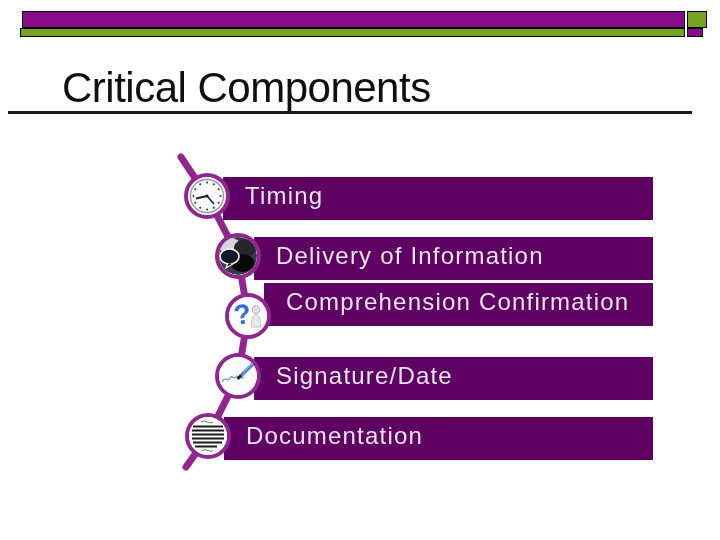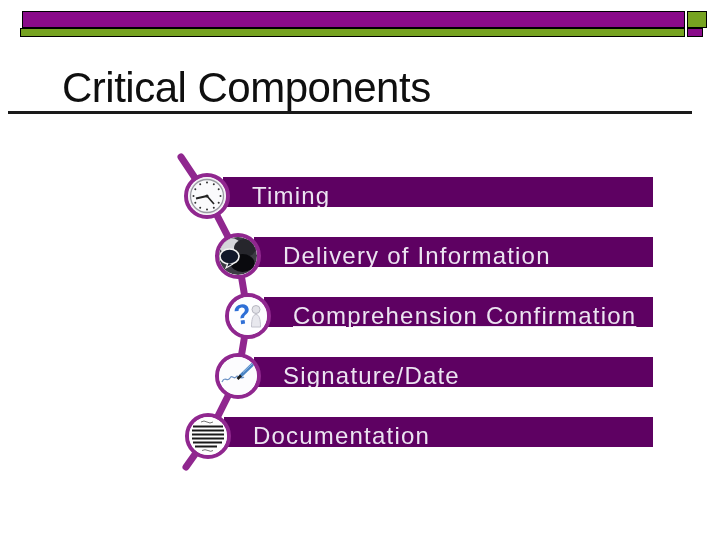--- a/index.html
+++ b/index.html
@@ -18,25 +18,25 @@
   .title-rule{left:8px;top:111px;width:684px;height:2.5px;background:#1a1a1a;}
 
   
   .side-note{left:30px;top:236px;width:198px;text-align:center;font-size:28px;line-height:45px;
              color:#141414;letter-spacing:0.5px;}
 
   
   .connector{left:0;top:0;width:720px;height:540px;z-index:1;}
 
   
-  .bar{height:30px;background:#5e0162;color:#ece4f1;font-size:24px;letter-spacing:1.2px;
-       line-height:38px;padding-left:29px;white-space:nowrap;z-index:2;overflow:hidden;}
+  .bar{height:43px;background:#5e0162;color:#ece4f1;font-size:24px;letter-spacing:1.2px;
+       line-height:38px;padding-left:22px;white-space:nowrap;z-index:2;overflow:hidden;}
   .bar1{left:223px;top:177px;width:430px;}
   .bar2{left:254px;top:237px;width:399px;}
-  .bar3{left:264px;top:297px;width:389px;text-decoration:underline;}
+  .bar3{left:264px;top:283px;width:389px;}
   .bar4{left:254px;top:357px;width:399px;}
   .bar5{left:224px;top:417px;width:429px;}
 
   
   .icon{width:46px;height:46px;border-radius:50%;border:4px solid #90278f;background:#fff;
         overflow:hidden;z-index:3;}
   .icon svg{display:block;}
   .ic1{left:184px;top:173px;}
   .ic2{left:215px;top:233px;}
   .ic3{left:225px;top:293px;}

